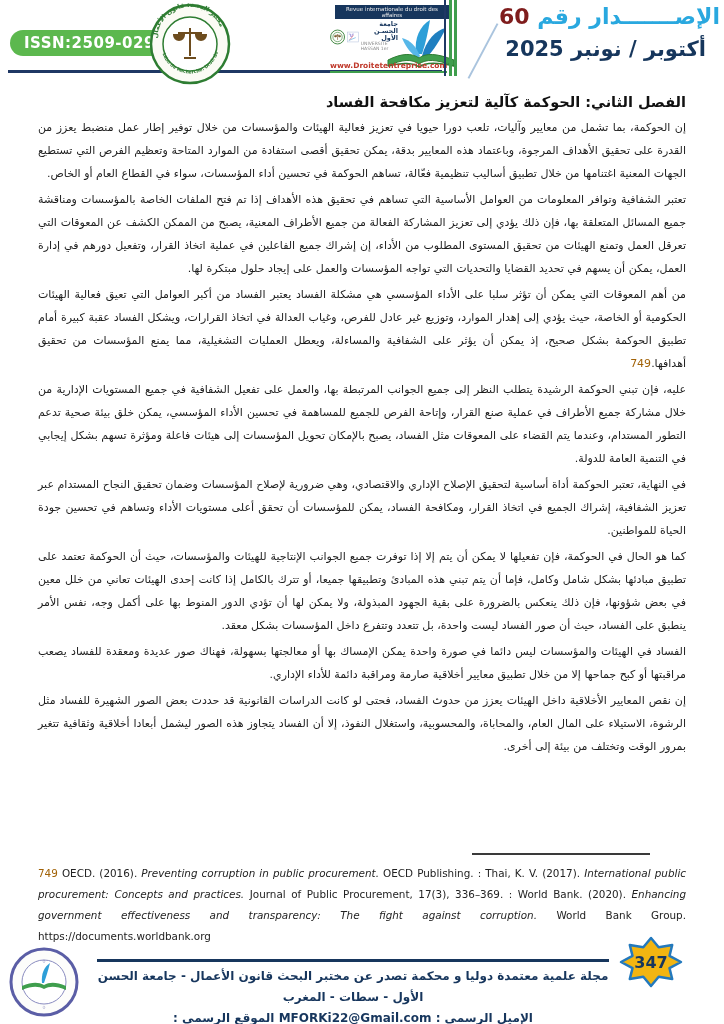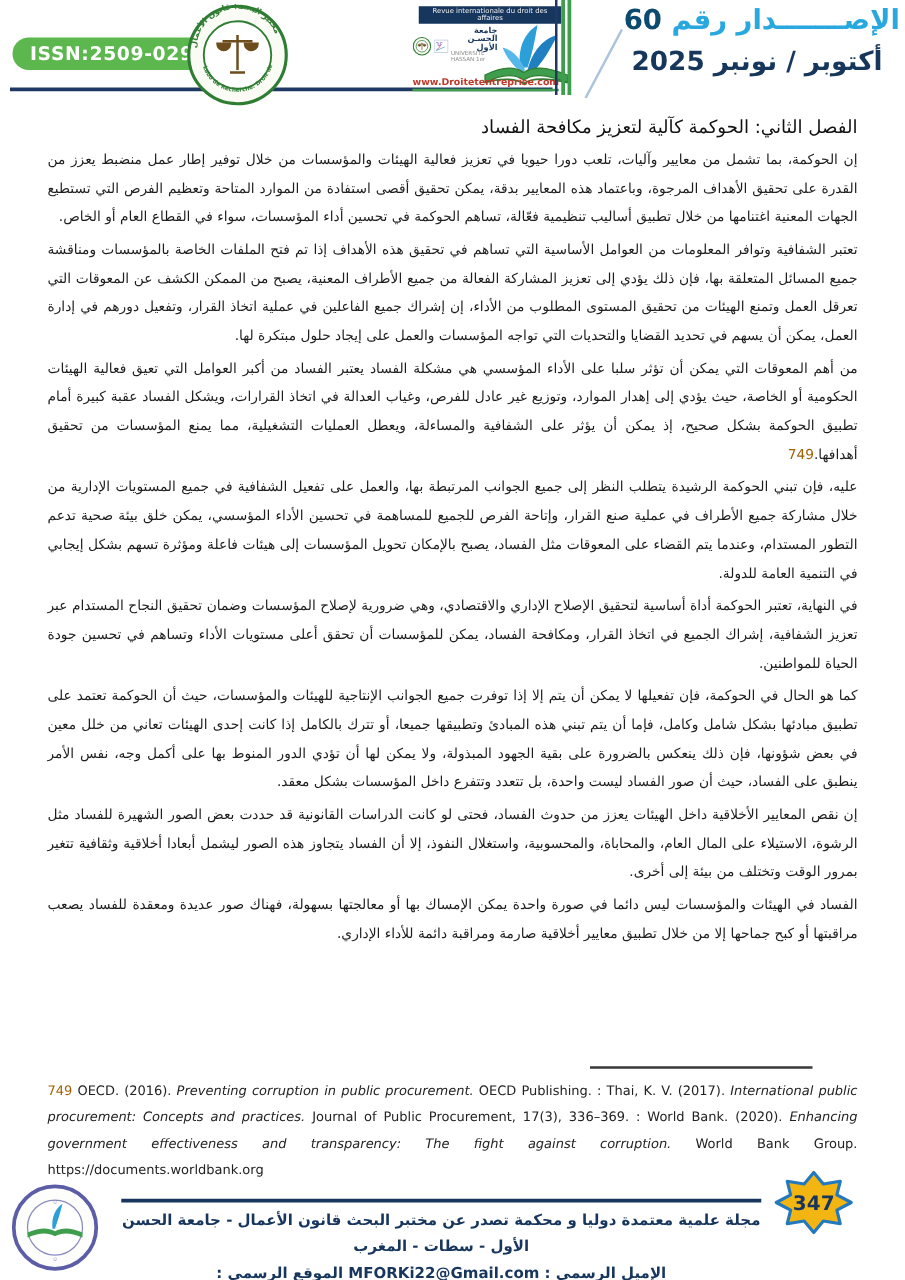--- a/index.html
+++ b/index.html
@@ -23,28 +23,28 @@
   .book-logo{position:absolute;left:56px;top:14px;}
   .site-red{position:absolute;left:0;top:57px;color:#c0392b;font-size:7.5px;font-weight:bold;
             border-bottom:2px solid #3f9e4d;padding-bottom:1px;}
   .vsep{position:absolute;left:444px;top:0;height:76px;width:14px;}
   .vsep .bar{position:absolute;top:0;height:100%;}
   .vsep .b1{left:0;width:2px;background:#1f3864;}
   .vsep .b2{left:5px;width:3px;background:#3f9e4d;}
   .vsep .b3{left:10px;width:3px;background:#3f9e4d;}
   .issue-block{position:absolute;right:4px;top:4px;width:266px;direction:rtl;text-align:right;}
   .issue-line1{font-size:22px;font-weight:bold;color:#29a8df;}
-  .issue-num{color:#0c4a6e;margin-left:35px;}
+  .issue-num{color:#7f1d1d;margin-left:35px;}
   .issue-line2{font-size:21px;font-weight:bold;color:#16365c;padding-right:14px;margin-top:8px;}
   .diag{position:absolute;left:28px;top:16px;width:2px;height:62px;background:#aac4de;
         transform:rotate(28deg);}
 
   
   .article{position:absolute;top:94px;left:38px;right:38px;direction:rtl;color:#1d1d1d;}
-  .article h1{font-size:14.5px;font-weight:normal;margin:0 0 6px 0;color:#111111;}
+  .article h1{font-size:14.5px;font-weight:bold;margin:0 0 6px 0;color:#111111;}
   .para{font-size:11px;line-height:23px;text-align:justify;margin:0 0 3px 0;}
   .fn-ref{color:#a16207;}
 
   
   .footnotes{position:absolute;top:853px;left:38px;right:38px;direction:ltr;}
   .fn-rule{width:178px;height:2px;background:#3a3a3a;margin-left:434px;}
   .fn-text{font-size:10.4px;line-height:21px;text-align:justify;color:#222222;margin:8px 0 0 0;}
   .fn-italic{font-style:italic;margin-top:16px;}
 
   
@@ -136,22 +136,22 @@
 
   <main class="article">
     <h1>الفصل الثاني: الحوكمة كآلية لتعزيز مكافحة الفساد</h1>
     <div id="paras">
         <p class="para">إن الحوكمة، بما تشمل من معايير وآليات، تلعب دورا حيويا في تعزيز فعالية الهيئات والمؤسسات من خلال توفير إطار عمل منضبط يعزز من القدرة على تحقيق الأهداف المرجوة، وباعتماد هذه المعايير بدقة، يمكن تحقيق أقصى استفادة من الموارد المتاحة وتعظيم الفرص التي تستطيع الجهات المعنية اغتنامها من خلال تطبيق أساليب تنظيمية فعّالة، تساهم الحوكمة في تحسين أداء المؤسسات، سواء في القطاع العام أو الخاص.</p>
         <p class="para">تعتبر الشفافية وتوافر المعلومات من العوامل الأساسية التي تساهم في تحقيق هذه الأهداف إذا تم فتح الملفات الخاصة بالمؤسسات ومناقشة جميع المسائل المتعلقة بها، فإن ذلك يؤدي إلى تعزيز المشاركة الفعالة من جميع الأطراف المعنية، يصبح من الممكن الكشف عن المعوقات التي تعرقل العمل وتمنع الهيئات من تحقيق المستوى المطلوب من الأداء، إن إشراك جميع الفاعلين في عملية اتخاذ القرار، وتفعيل دورهم في إدارة العمل، يمكن أن يسهم في تحديد القضايا والتحديات التي تواجه المؤسسات والعمل على إيجاد حلول مبتكرة لها.</p>
         <p class="para">من أهم المعوقات التي يمكن أن تؤثر سلبا على الأداء المؤسسي هي مشكلة الفساد يعتبر الفساد من أكبر العوامل التي تعيق فعالية الهيئات الحكومية أو الخاصة، حيث يؤدي إلى إهدار الموارد، وتوزيع غير عادل للفرص، وغياب العدالة في اتخاذ القرارات، ويشكل الفساد عقبة كبيرة أمام تطبيق الحوكمة بشكل صحيح، إذ يمكن أن يؤثر على الشفافية والمساءلة، ويعطل العمليات التشغيلية، مما يمنع المؤسسات من تحقيق أهدافها.<span class="fn-ref">749</span></p>
         <p class="para">عليه، فإن تبني الحوكمة الرشيدة يتطلب النظر إلى جميع الجوانب المرتبطة بها، والعمل على تفعيل الشفافية في جميع المستويات الإدارية من خلال مشاركة جميع الأطراف في عملية صنع القرار، وإتاحة الفرص للجميع للمساهمة في تحسين الأداء المؤسسي، يمكن خلق بيئة صحية تدعم التطور المستدام، وعندما يتم القضاء على المعوقات مثل الفساد، يصبح بالإمكان تحويل المؤسسات إلى هيئات فاعلة ومؤثرة تسهم بشكل إيجابي في التنمية العامة للدولة.</p>
         <p class="para">في النهاية، تعتبر الحوكمة أداة أساسية لتحقيق الإصلاح الإداري والاقتصادي، وهي ضرورية لإصلاح المؤسسات وضمان تحقيق النجاح المستدام عبر تعزيز الشفافية، إشراك الجميع في اتخاذ القرار، ومكافحة الفساد، يمكن للمؤسسات أن تحقق أعلى مستويات الأداء وتساهم في تحسين جودة الحياة للمواطنين.</p>
         <p class="para">كما هو الحال في الحوكمة، فإن تفعيلها لا يمكن أن يتم إلا إذا توفرت جميع الجوانب الإنتاجية للهيئات والمؤسسات، حيث أن الحوكمة تعتمد على تطبيق مبادئها بشكل شامل وكامل، فإما أن يتم تبني هذه المبادئ وتطبيقها جميعا، أو تترك بالكامل إذا كانت إحدى الهيئات تعاني من خلل معين في بعض شؤونها، فإن ذلك ينعكس بالضرورة على بقية الجهود المبذولة، ولا يمكن لها أن تؤدي الدور المنوط بها على أكمل وجه، نفس الأمر ينطبق على الفساد، حيث أن صور الفساد ليست واحدة، بل تتعدد وتتفرع داخل المؤسسات بشكل معقد.</p>
+        <p class="para">الفساد في الهيئات والمؤسسات ليس دائما في صورة واحدة يمكن الإمساك بها أو معالجتها بسهولة، فهناك صور عديدة ومعقدة للفساد يصعب مراقبتها أو كبح جماحها إلا من خلال تطبيق معايير أخلاقية صارمة ومراقبة دائمة للأداء الإداري.</p>
         <p class="para">إن نقص المعايير الأخلاقية داخل الهيئات يعزز من حدوث الفساد، فحتى لو كانت الدراسات القانونية قد حددت بعض الصور الشهيرة للفساد مثل الرشوة، الاستيلاء على المال العام، والمحاباة، والمحسوبية، واستغلال النفوذ، إلا أن الفساد يتجاوز هذه الصور ليشمل أبعادا أخلاقية وثقافية تتغير بمرور الوقت وتختلف من بيئة إلى أخرى.</p>
-        <p class="para">الفساد في الهيئات والمؤسسات ليس دائما في صورة واحدة يمكن الإمساك بها أو معالجتها بسهولة، فهناك صور عديدة ومعقدة للفساد يصعب مراقبتها أو كبح جماحها إلا من خلال تطبيق معايير أخلاقية صارمة ومراقبة دائمة للأداء الإداري.</p>
       </div>
   </main>
 
   <section class="footnotes">
     <div class="fn-rule"></div>
     <p class="fn-text" id="footnote-line"><span class="fn-ref">749</span><span>  OECD. (2016). </span><span class="fn-italic">Preventing corruption in public procurement.</span><span> OECD Publishing. : Thai, K. V. (2017). </span><span class="fn-italic">International public procurement: Concepts and practices.</span><span> Journal of Public Procurement, 17(3), 336–369. :  World Bank. (2020). </span><span class="fn-italic">Enhancing government effectiveness and transparency: The fight against corruption.</span><span> World Bank Group. https://documents.worldbank.org</span></p>
   </section>
 
   <footer>
     <svg class="star-badge" width="68" height="58" viewBox="0 0 68 58">

